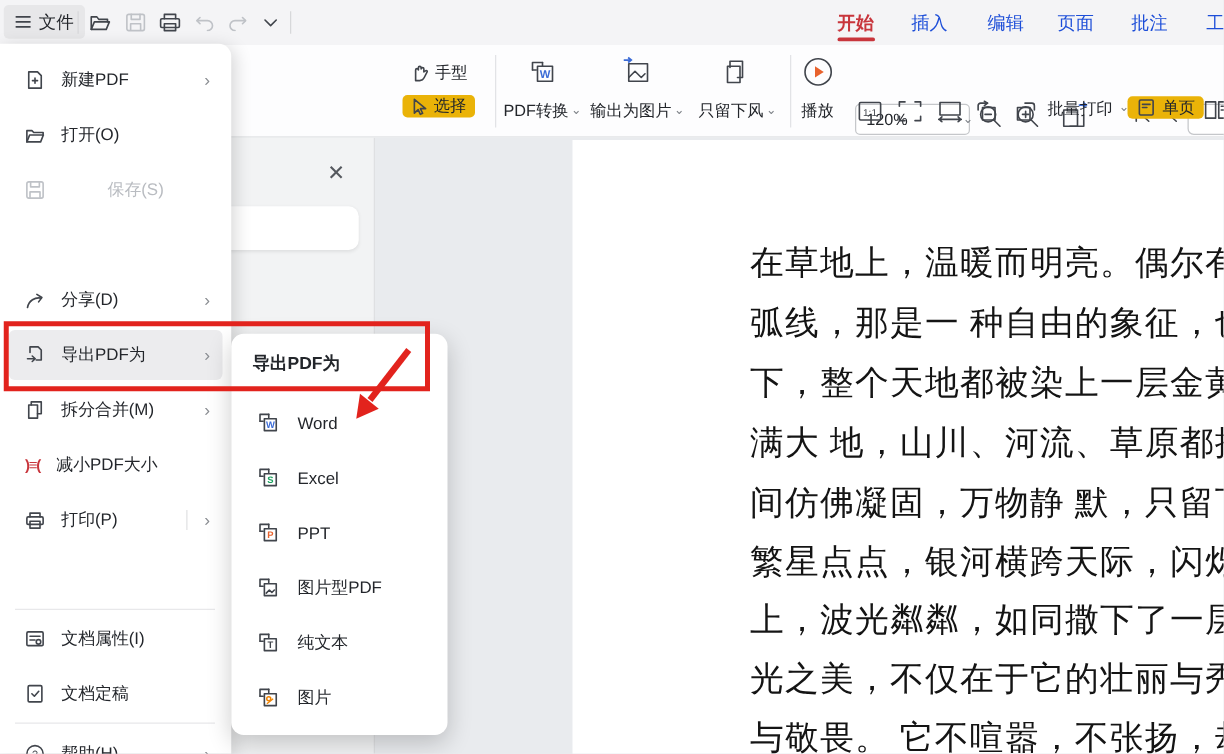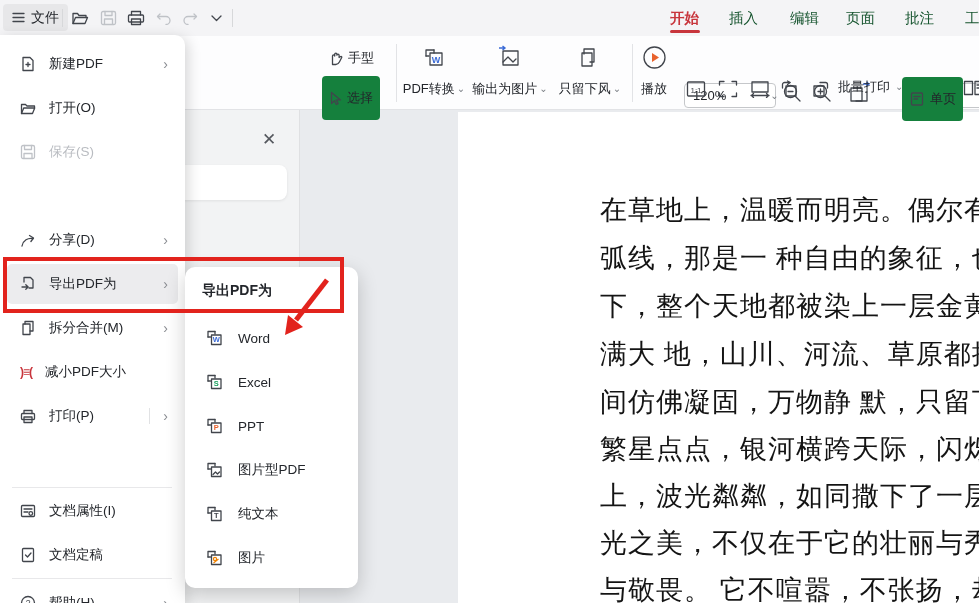--- a/index.html
+++ b/index.html
@@ -11,49 +11,49 @@
   }
   svg { display:block; }
   .ico { stroke:#41454c; fill:none; stroke-width:1.3; stroke-linecap:round; stroke-linejoin:round; }
   .ico.dis { stroke:#bfc2c7; }
 
   
   .topbar { position:absolute; left:0; top:0; width:979px; height:36px; background:#f4f4f6; z-index:5; }
   .menu-btn { position:absolute; left:3px; top:4px; height:27px; padding:0 9px; display:flex; align-items:center; gap:6px; background:#e7e7e9; border-radius:4px; font-size:14px; cursor:pointer;font-family:Liberation Serif, serif; }
   .tb-ico { position:absolute; top:6px; width:24px; height:24px; display:flex; align-items:center; justify-content:center; border-radius:4px; cursor:pointer; }
   .vsep { position:absolute; top:9px; width:1px; height:18px; background:#d7d8da; }
-  .tab { position:absolute; top:0; height:36px; display:flex; align-items:center; font-size:14.5px; color:#14532d; cursor:pointer; }
+  .tab { position:absolute; top:0; height:36px; display:flex; align-items:center; font-size:14.5px; color:#1d4ed8; cursor:pointer; }
   .tab.active { color:#c8353c; font-weight:bold; }
   .tab.active::after { content:""; position:absolute; left:50%; transform:translateX(-50%); bottom:3px; width:30px; height:3px; background:#c8353c; border-radius:2px; }
 
   
   .ribbon { position:absolute; left:0; top:36px; width:979px; height:74px; background:#fdfdfe; border-bottom:1px solid #e2e3e6; z-index:5; }
   .rb-vsep { position:absolute; top:8px; width:1px; height:58px; background:#e2e3e6; }
   .rb-small { position:absolute; display:flex; align-items:center; gap:5px; font-size:13px; cursor:pointer; }
-  .pill { background:#15803d; border-radius:4px; padding:13px 7px; }
+  .pill { background:#eab308; border-radius:4px; padding:0 7px; }
   .bigbtn { position:absolute; top:6px; height:62px; display:flex; flex-direction:column; align-items:center; justify-content:space-between; padding:3px 0 6px; cursor:pointer; }
   .bigbtn .lbl { font-size:13px; display:flex; align-items:center; gap:2px; }
   .chev { color:#7c8086; font-size:10px; line-height:1; }
   .combo { position:absolute; top:47px; width:92px; height:25px; border:1px solid #c5c7ca; border-radius:4px; background:#fff; display:flex; align-items:center; justify-content:space-between; padding:0 8px; font-size:13px; cursor:pointer;gap:44px; }
   .sicon { position:absolute; width:24px; height:24px; display:flex; align-items:flex-start; justify-content:center; cursor:pointer; }
 
   
   .navpanel { position:absolute; left:0; top:110px; width:300px; height:493px; background:#f2f3f4; border-right:1px solid #dfe0e2; z-index:1; }
   .close-x { position:absolute; left:258px; top:18px; width:22px; height:22px; font-size:17px; color:#55585e; display:flex; align-items:center; justify-content:center; cursor:pointer; }
   .search-box { position:absolute; left:167px; top:55px; width:120px; height:35px; background:#fff; border-radius:8px; box-shadow:0 1px 3px rgba(0,0,0,.08); cursor:text; }
   .page { position:absolute; left:458px; top:112px; width:521px; height:491px; background:#ffffff; overflow:hidden; z-index:0; }
   .dline { position:absolute; left:142px; white-space:pre; font-family:"Liberation Serif","DejaVu Serif",serif; font-size:27px; color:#141414; letter-spacing:1px; }
 
   
   .filemenu { position:absolute; left:0; top:35px; width:185px; height:568px; background:#ffffff; border-radius:0 10px 0 0; box-shadow:3px 3px 14px rgba(0,0,0,.16); z-index:10; }
   .fm-item { position:absolute; left:7px; width:171px; height:40px; display:flex; align-items:center; gap:13px; padding:0 10px 0 13px; border-radius:5px; font-size:13.5px; cursor:pointer; }
   .fm-item.hl { background:#ececee; }
   .fm-item .grow { flex:1; }
   .fm-item .arr { color:#8a8d92; font-size:14px; }
-  .fm-item.dis { color:#b9bcc1; cursor:default; }
+  .fm-item.dis { color:#b9bcc1; cursor:default;text-align:center; }
   .fm-div { position:absolute; left:12px; width:160px; height:1px; background:#e8e8ea; }
 
   
   .submenu { position:absolute; left:185px; top:267px; width:173px; height:321px; background:#ffffff; border-radius:10px; box-shadow:0 6px 20px rgba(0,0,0,.20); z-index:11; }
   .sm-title { position:absolute; left:17px; top:15px; font-size:14px; font-weight:bold; }
   .sm-item { position:absolute; left:8px; width:157px; height:40px; display:flex; align-items:center; gap:14px; padding-left:12px; border-radius:5px; font-size:13.5px; cursor:pointer; }
 
   
   .red-box { position:absolute; left:3px; top:257px; width:341px; height:56px; border:4px solid #e2231d; z-index:20; pointer-events:none; }
   .red-arrow { position:absolute; left:260px; top:265px; z-index:21; pointer-events:none; }

